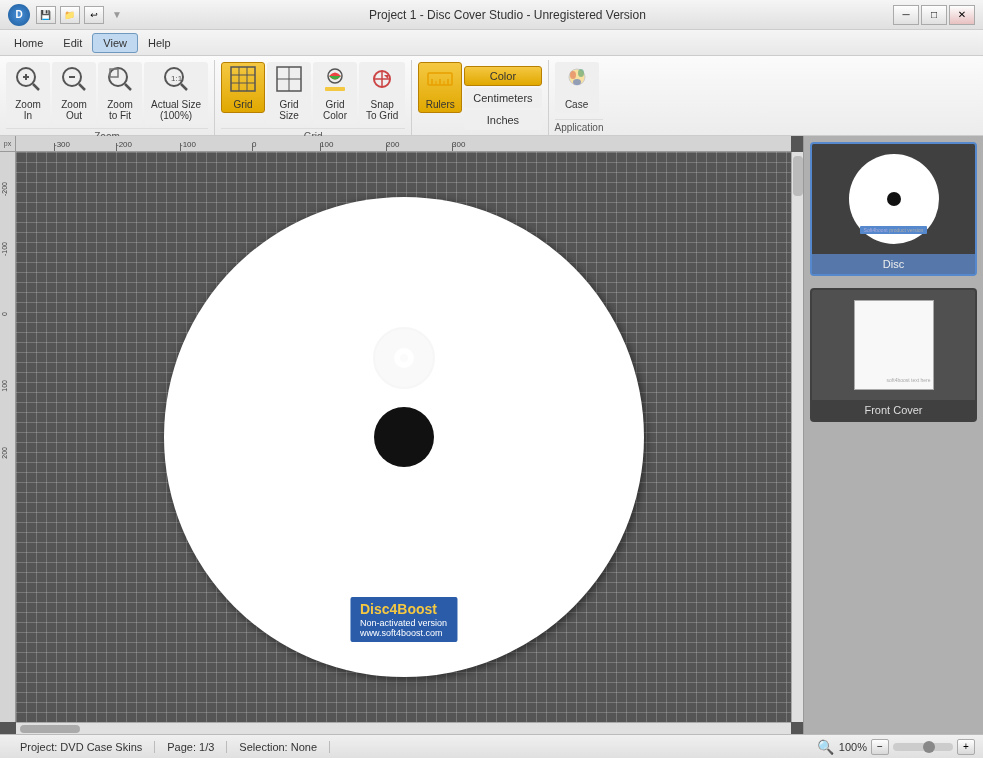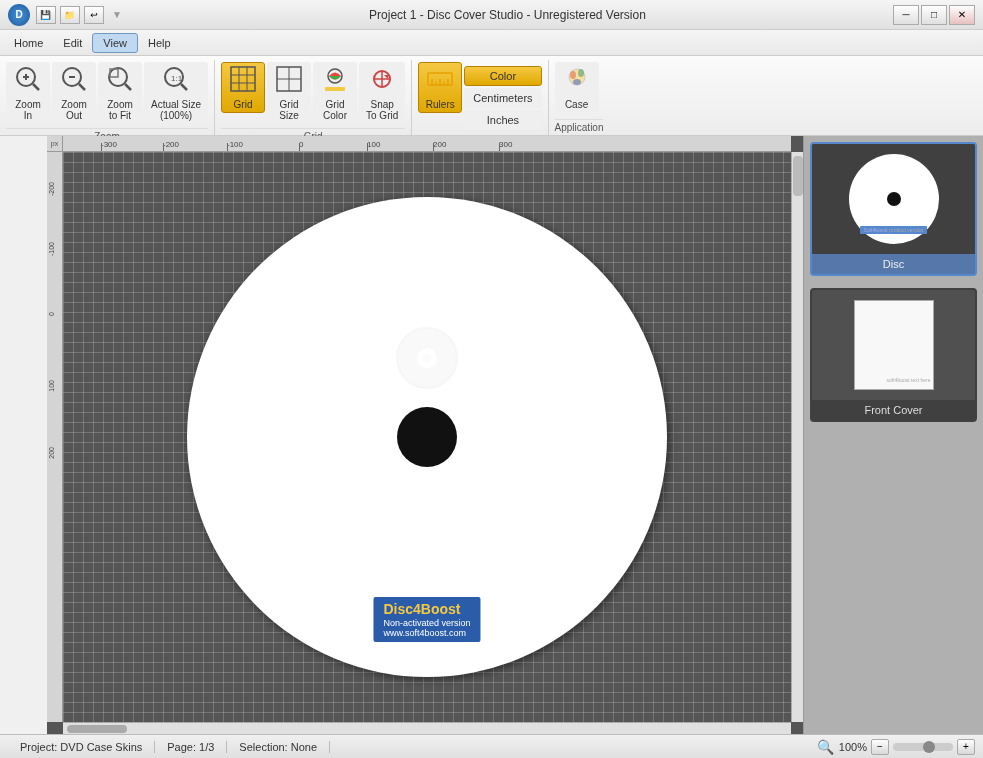--- a/index.html
+++ b/index.html
@@ -84,21 +84,21 @@
       padding: 1px 4px; cursor: pointer; border-radius: 3px;
       font-size: 10px; color: #333; border: 1px solid transparent; gap: 1px;
     }
     .ribbon-btn-small.active {
       background: linear-gradient(to bottom, #f5c842, #e0a800);
       border-color: #b88000;
     }
     .ruler-stacked { display: flex; flex-direction: column; gap: 2px; padding: 4px 0; }
 
     
-    #main { display: flex; height: calc(758px - 30px - 26px - 80px - 24px); margin-left: 47px; }
+    #main { display: flex; height: calc(758px - 30px - 26px - 80px - 24px); }
 
     
     #canvas-area {
       flex: 1;
       background: #555;
       position: relative;
       overflow: hidden;
     }
     #ruler-corner { width: 16px; height: 16px; background: #d4d4d4; border-right: 1px solid #999; border-bottom: 1px solid #999; position: absolute; top: 0; left: 0; z-index: 10; font-size: 8px; display: flex; align-items: center; justify-content: center; color: #666; }
     #ruler-h {

